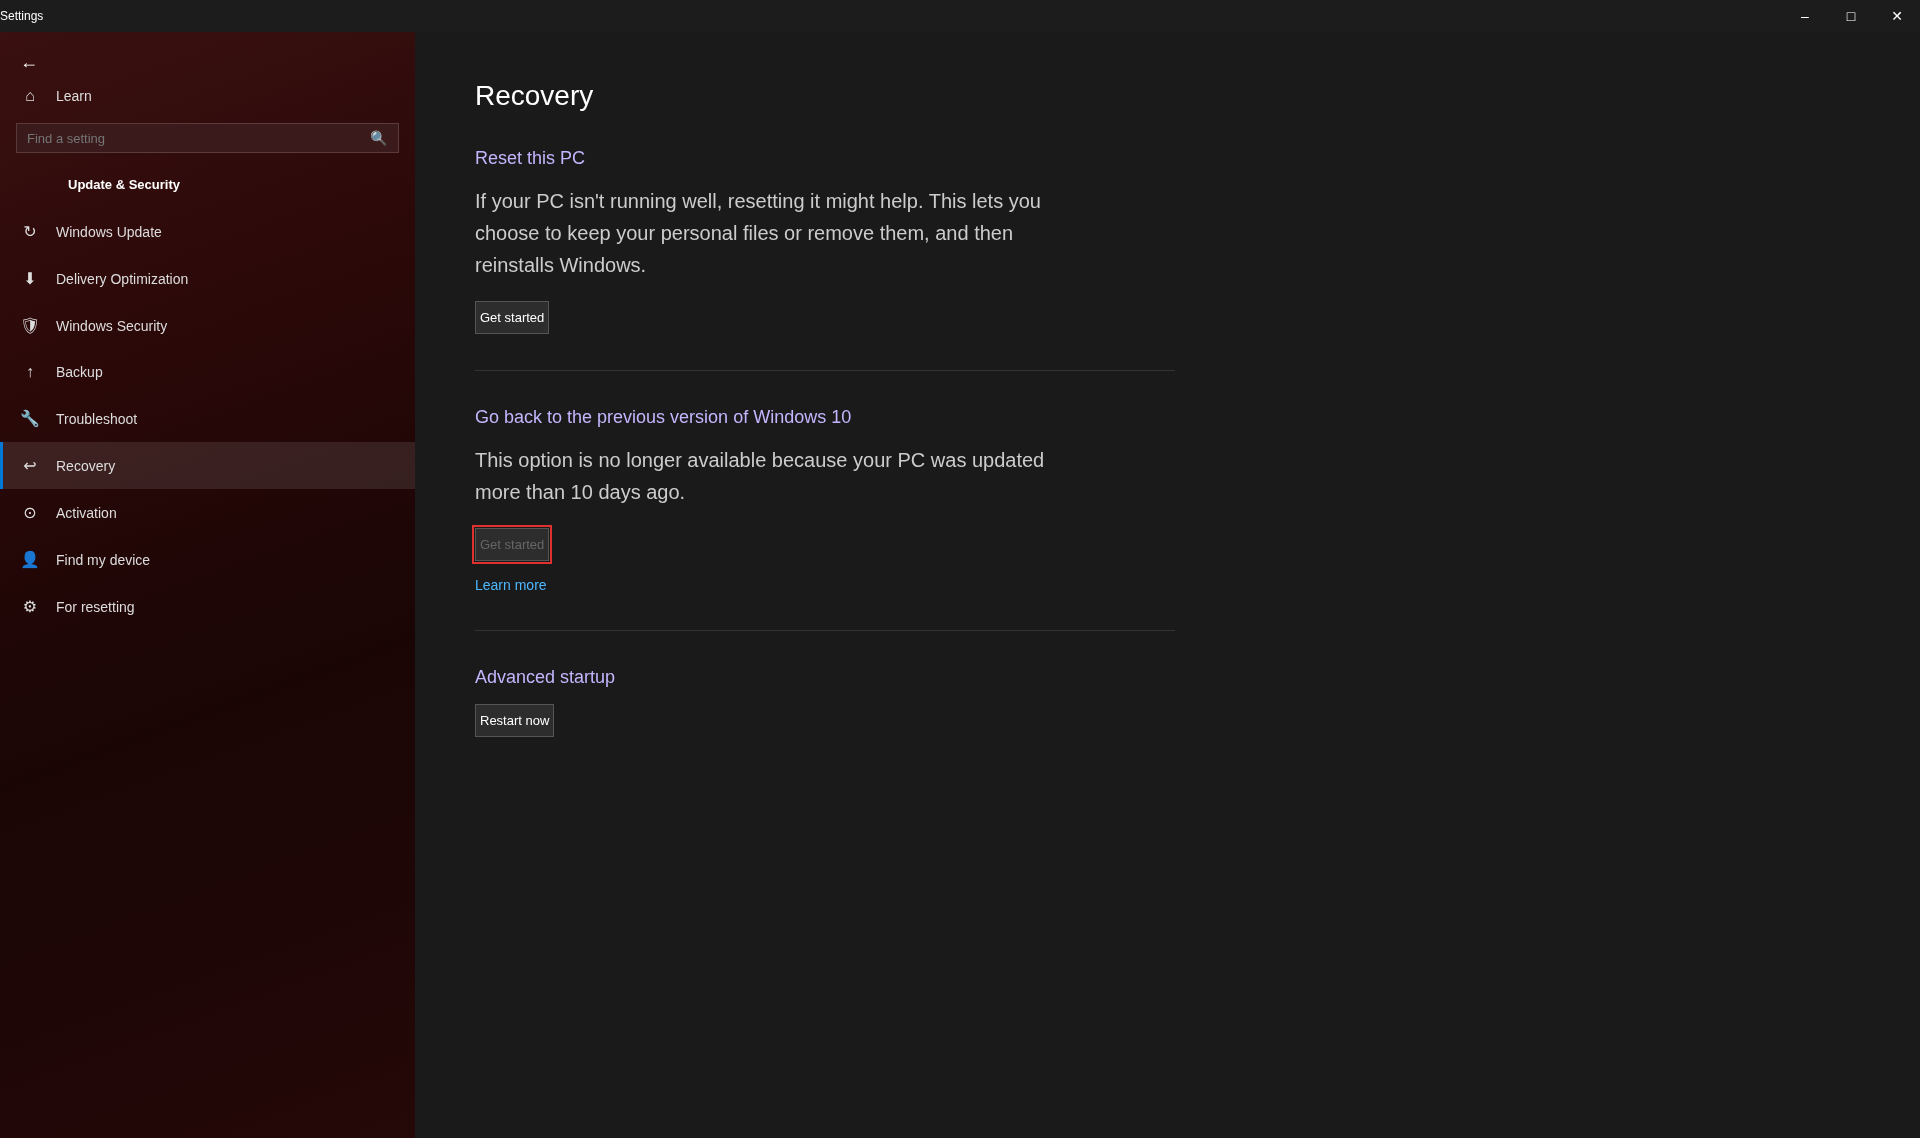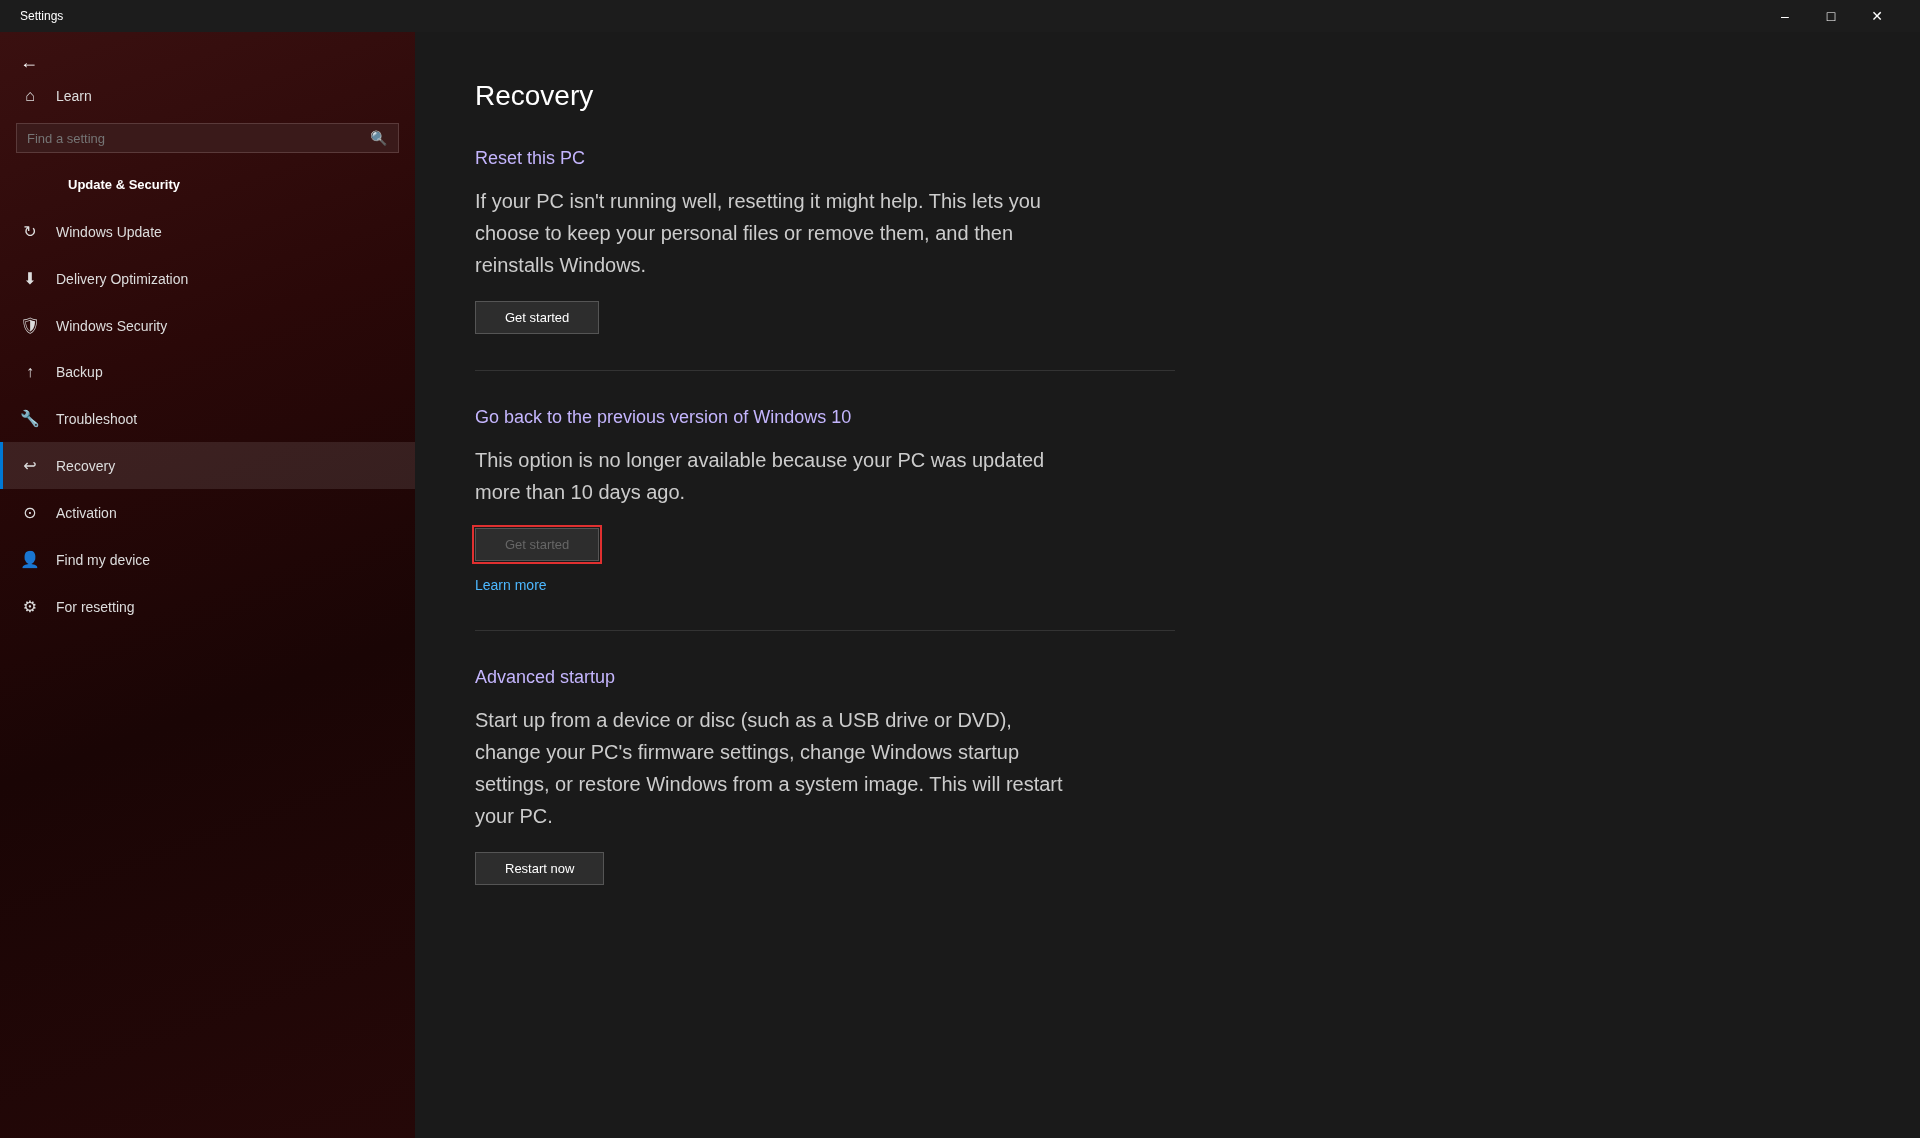--- a/index.html
+++ b/index.html
@@ -14,21 +14,21 @@
     }
 
     
     .titlebar {
       width: 100%;
       height: 32px;
       background: #1c1c1c;
       display: flex;
       align-items: center;
       justify-content: space-between;
-      padding: 0 20px;
+      padding: 0 0;
       flex-shrink: 0;
     }
     .titlebar-left {
       display: flex;
       align-items: center;
       gap: 8px;
     }
     .titlebar-controls {
       display: flex;
       gap: 0;
@@ -162,21 +162,21 @@
 
     .section-desc {
       color: #ccc;
       font-size: 20px;
       line-height: 1.6;
       max-width: 600px;
       margin-bottom: 20px;
     }
 
     .btn {
-      padding: 8px 29px;
+      padding: 8px 4px;
       background: #2d2d2d;
       border: 1px solid #555;
       color: #fff;
       font-size: 13px;
       cursor: pointer;
       font-family: 'Segoe UI', sans-serif;
     }
     .btn:disabled {
       color: #666;
       cursor: default;
@@ -283,17 +283,17 @@
   </div>
 
   <div class="content">
     <h1 class="page-title">Recovery</h1>
 
     <div id="sections-container">
         <div><h2 class="section-title">Reset this PC</h2><p class="section-desc">If your PC isn't running well, resetting it might help. This lets you choose to keep your personal files or remove them, and then reinstalls Windows.</p><button class="btn">Get started</button></div>
         <hr class="section-divider">
         <div><h2 class="section-title">Go back to the previous version of Windows 10</h2><p class="section-desc">This option is no longer available because your PC was updated more than 10 days ago.</p><button class="btn highlighted" disabled="true" style="color: rgb(102, 102, 102);">Get started</button><br><a class="link-blue" href="#" style="display: inline-block; margin-top: 16px;">Learn more</a></div>
         <hr class="section-divider">
-        <div><h2 class="section-title">Advanced startup</h2><p class="section-desc">Start up from a device or disc (such as a USB drive or DVD), change your PC's firmware settings, change Windows startup settings, or restore Windows from a system image. This will restart your PC.</p><button class="btn">Restart now</button></div>
+        <div><h2 class="section-title">Advanced startup</h2><button class="btn">Restart now</button></div>
       </div>
   </div>
 
 </div>
 
 </body></html>

